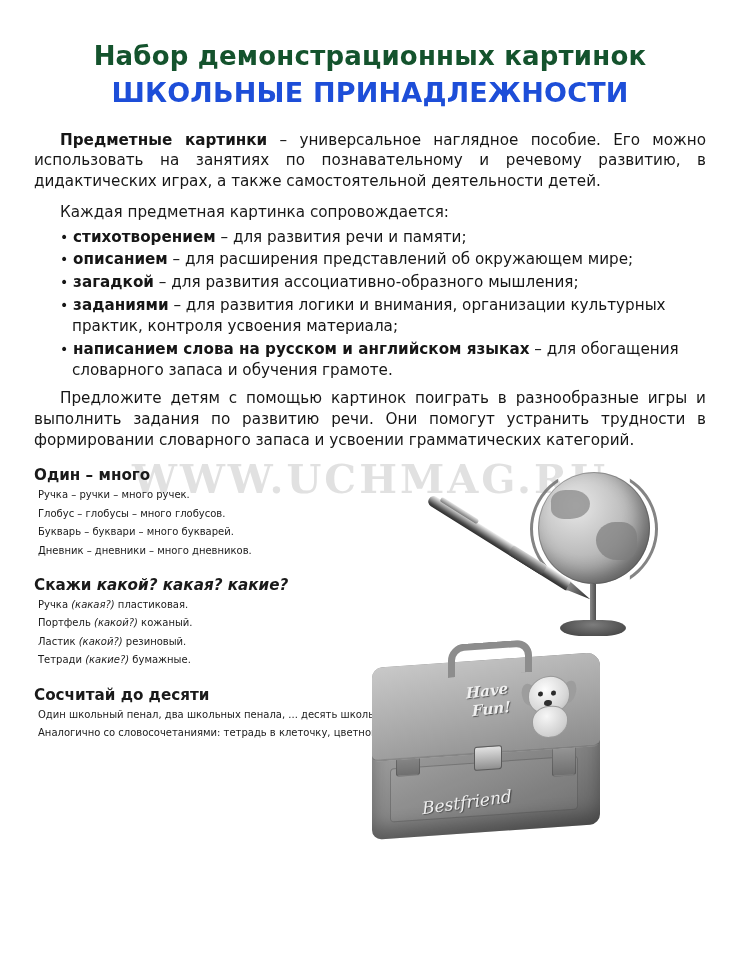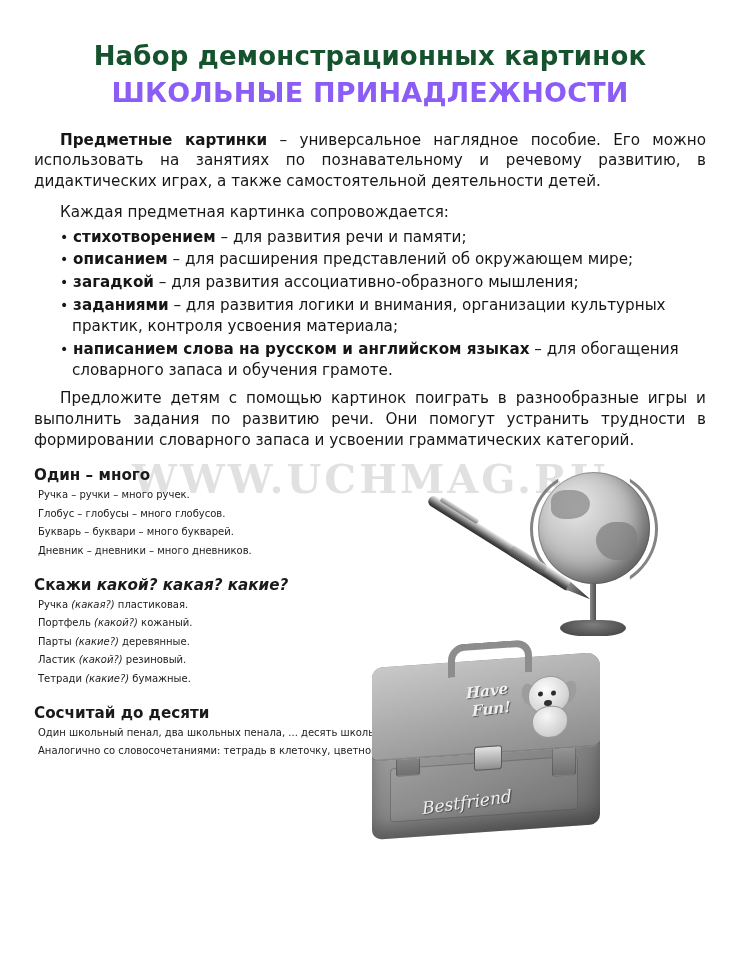--- a/index.html
+++ b/index.html
@@ -31,21 +31,21 @@
     font-weight: bold;
     letter-spacing: 0.2px;
     line-height: 1.25;
     color: #14532d;
   }
   .title-line2 {
     font-size: 27px;
     font-weight: bold;
     letter-spacing: 0.2px;
     line-height: 1.3;
-    color: #8b5cf6;
+    color: #1d4ed8;
     margin-top: 2px;
   }
   .para {
     font-size: 15.2px;
     line-height: 1.37;
     text-align: justify;
     margin: 0 0 10px 0;
     color: #161616;
   }
   .para.indent {
@@ -448,21 +448,20 @@
       <p class="line">Букварь – буквари – много букварей.</p>
       <p class="line">Дневник – дневники – много дневников.</p>
     </div>
 
     <div class="block-gap"></div>
 
     <div class="text-col">
       <div class="section-head"><span>Скажи </span><span class="i">какой? какая? какие?</span></div>
       <p class="line">Ручка <span class="i">(какая?)</span> пластиковая.</p>
       <p class="line">Портфель <span class="i">(какой?)</span> кожаный.</p>
-      <p class="line">Парты <span class="i">(какие?)</span> деревянные.</p>
       <p class="line">Ластик <span class="i">(какой?)</span> резиновый.</p>
       <p class="line">Тетради <span class="i">(какие?)</span> бумажные.</p>
     </div>
 
     <div class="block-gap"></div>
 
     <div>
       <div class="section-head"><span>Сосчитай до десяти</span></div>
       <p class="line">Один школьный пенал, два школьных пенала, ... десять школьных пеналов.</p>
       <p class="line">Аналогично со словосочетаниями: тетрадь в клеточку, цветной карандаш.</p>

